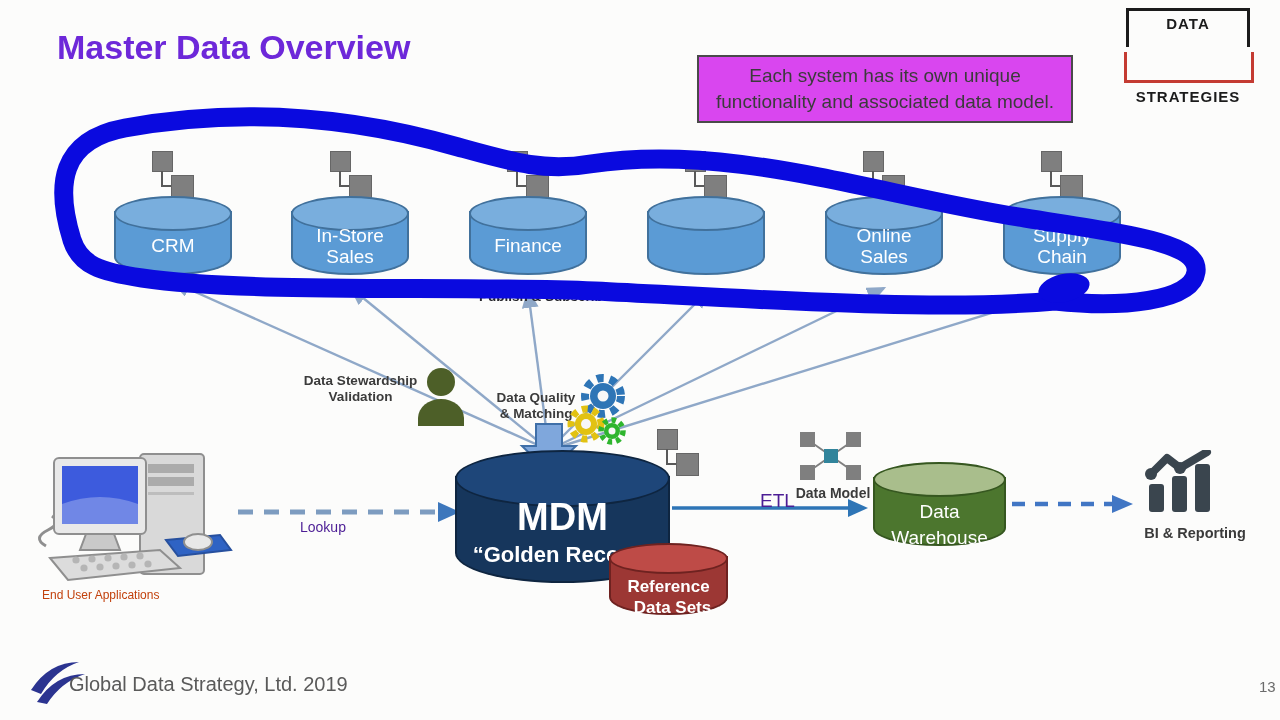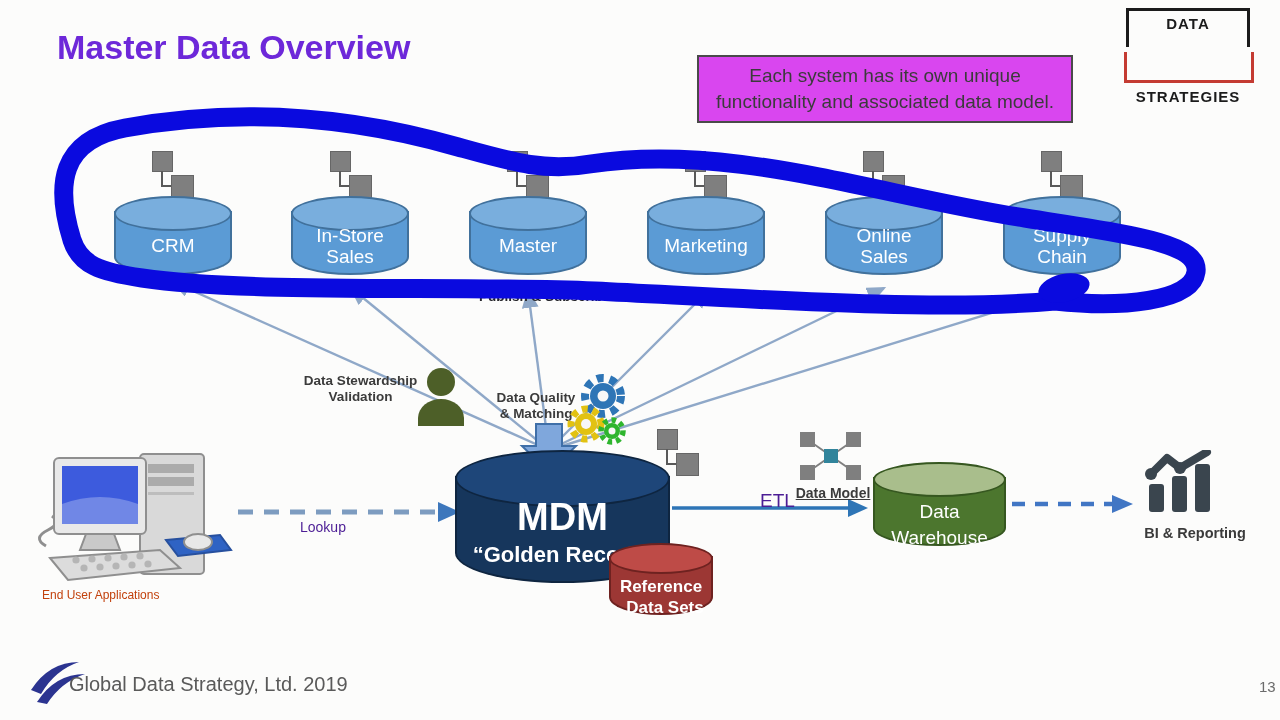--- a/index.html
+++ b/index.html
@@ -29,38 +29,38 @@
   .sys{width:118px;height:79px;}
   .sys .body{background:#5B9BD5;border:2px solid #41719C;border-top:none;}
   .sys .top{background:#79AEDD;border:2px solid #41719C;}
   .sys .lbl{font-size:19px;line-height:21px;}
   .mdm{left:455px;top:450px;width:215px;height:133px;}
   .mdm .body{top:26px;background:#16365C;border:2px solid #0E2540;border-top:none;border-radius:0 0 50% 50%/0 0 30px 30px;}
   .mdm .top{height:53px;background:#1E4679;border:2px solid #0E2540;}
   .mdm .lbl{flex-direction:column;top:30px;}
   .mdm .t1{font-size:38px;font-weight:700;}
   .mdm .t2{font-size:22px;font-weight:700;margin-top:3px;}
-  .ref{left:609px;top:543px;width:104px;height:72px;z-index:8;text-decoration:underline;}
+  .ref{left:609px;top:543px;width:119px;height:72px;z-index:8;text-decoration:underline;}
   .ref .body{top:13px;background:#9C3734;border:2px solid #6E2220;border-top:none;}
   .ref .top{height:27px;background:#BE4B47;border:2px solid #6E2220;}
   .ref .lbl{font-size:17px;font-weight:700;line-height:22px;top:16px;}
   .dw{left:873px;top:462px;width:133px;height:84px;}
   .dw .body{background:#4C762E;border:2px solid #365720;border-top:none;}
   .dw .top{background:#A9BE8C;border:2px solid #365720;}
   .dw .lbl{font-size:19px;line-height:24px;top:24px;}
   
   .mini-model{position:absolute;width:46px;height:48px;z-index:6;}
   .mini-model .sq1{position:absolute;left:0;top:0;width:19px;height:19px;background:#7F7F7F;border:1px solid #666;}
   .mini-model .conn{position:absolute;left:9px;top:20px;width:10px;height:14px;border-left:2px solid #595959;border-bottom:2px solid #595959;}
   .mini-model .sq2{position:absolute;left:19px;top:24px;width:21px;height:21px;background:#7F7F7F;border:1px solid #666;}
   
   .lbl-sm{position:absolute;font-size:13.5px;font-weight:700;color:#3B3B3B;line-height:16px;text-align:center;z-index:6;}
   .lbl-arrow{position:absolute;font-size:14px;color:#4c1d95;z-index:6;}
   .pub-sub{position:absolute;left:479px;top:289px;font-size:13.5px;font-weight:700;color:#26262B;z-index:6;}
-  .dm-label{position:absolute;left:788px;top:485px;width:90px;text-align:center;font-size:14px;font-weight:700;color:#3B3B3B;z-index:6;text-decoration:underline;}
+  .dm-label{position:absolute;left:788px;top:485px;width:90px;text-align:center;font-size:14px;font-weight:700;color:#3B3B3B;z-index:6;}
   .bi-label{position:absolute;left:1140px;top:525px;width:110px;text-align:center;font-size:14.5px;font-weight:700;color:#3B3B3B;z-index:6;}
   .eua-label{position:absolute;left:42px;top:588px;font-size:12px;color:#c2410c;z-index:6;}
   
   .footer-text{position:absolute;left:69px;top:673px;font-size:20px;color:#5A5A5A;z-index:6;}
   .page-num{position:absolute;left:1220px;top:678px;font-size:15px;color:#6B6B6B;z-index:6;margin-left:39px;}
   .fig{position:absolute;z-index:6;}
 </style>
 </head>
 <body>
 
@@ -150,26 +150,25 @@
     <div class="lbl">CRM</div>
   </div>
   <div class="cyl sys" style="left:291px;top:196px">
     <div class="body"></div>
       <div class="top"></div>
     <div class="lbl" style="padding:0 22px">In-Store Sales</div>
   </div>
   <div class="cyl sys" style="left:469px;top:196px">
     <div class="body"></div>
       <div class="top"></div>
-    <div class="lbl">Master</div>
+    <div class="lbl">Finance</div>
   </div>
   <div class="cyl sys" style="left:647px;top:196px">
     <div class="body"></div>
       <div class="top"></div>
-    <div class="lbl">Marketing</div>
   </div>
   <div class="cyl sys" style="left:825px;top:196px">
     <div class="body"></div>
       <div class="top"></div>
     <div class="lbl" style="padding:0 26px">Online Sales</div>
   </div>
   <div class="cyl sys" style="left:1003px;top:196px">
     <div class="body"></div>
       <div class="top"></div>
     <div class="lbl" style="padding:0 26px">Supply Chain</div>

